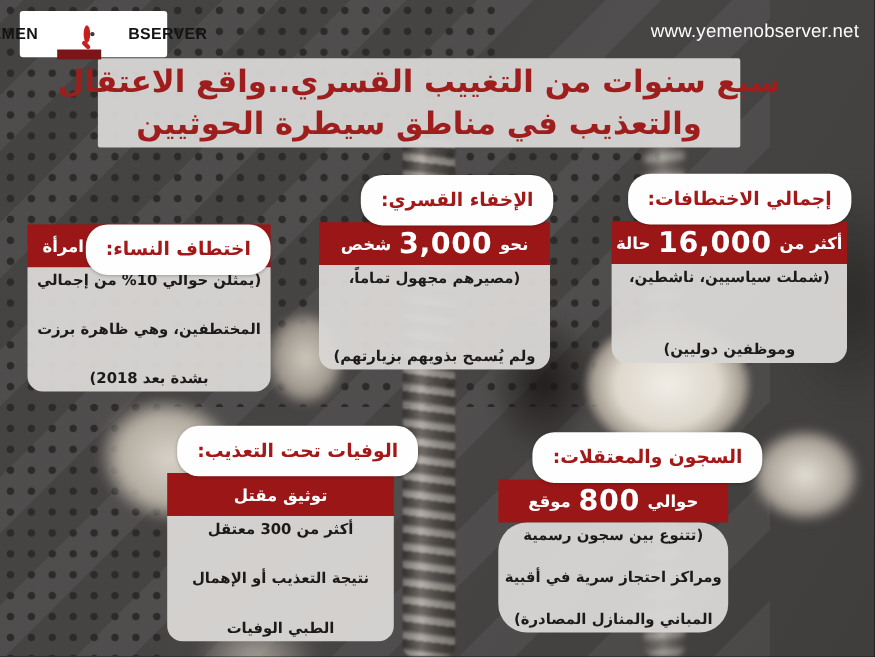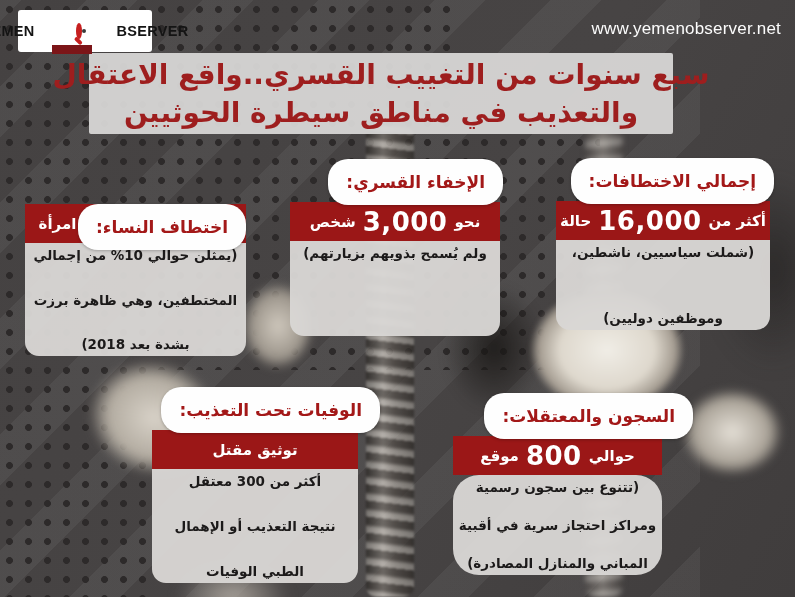--- a/index.html
+++ b/index.html
@@ -136,20 +136,21 @@
   </section>
 
   <section class="card card-forced">
     <div class="pill">الإخفاء القسري:</div>
     <div class="banner">
       <span class="pre hide-if-empty">نحو</span>
       <span class="big hide-if-empty">3,000</span>
       <span class="post hide-if-empty">شخص</span>
     </div>
     <div class="body">
+      <div class="bl">(مصيرهم مجهول تماماً،</div>
       <div class="bl">ولم يُسمح بذويهم بزيارتهم)</div>
     </div>
   </section>
 
   <section class="card card-women">
     <div class="pill">اختطاف النساء:</div>
     <div class="banner">
       <span class="pre hide-if-empty">أكثر من</span>
       <span class="big hide-if-empty">1,800</span>
       <span class="post hide-if-empty">امرأة</span>

